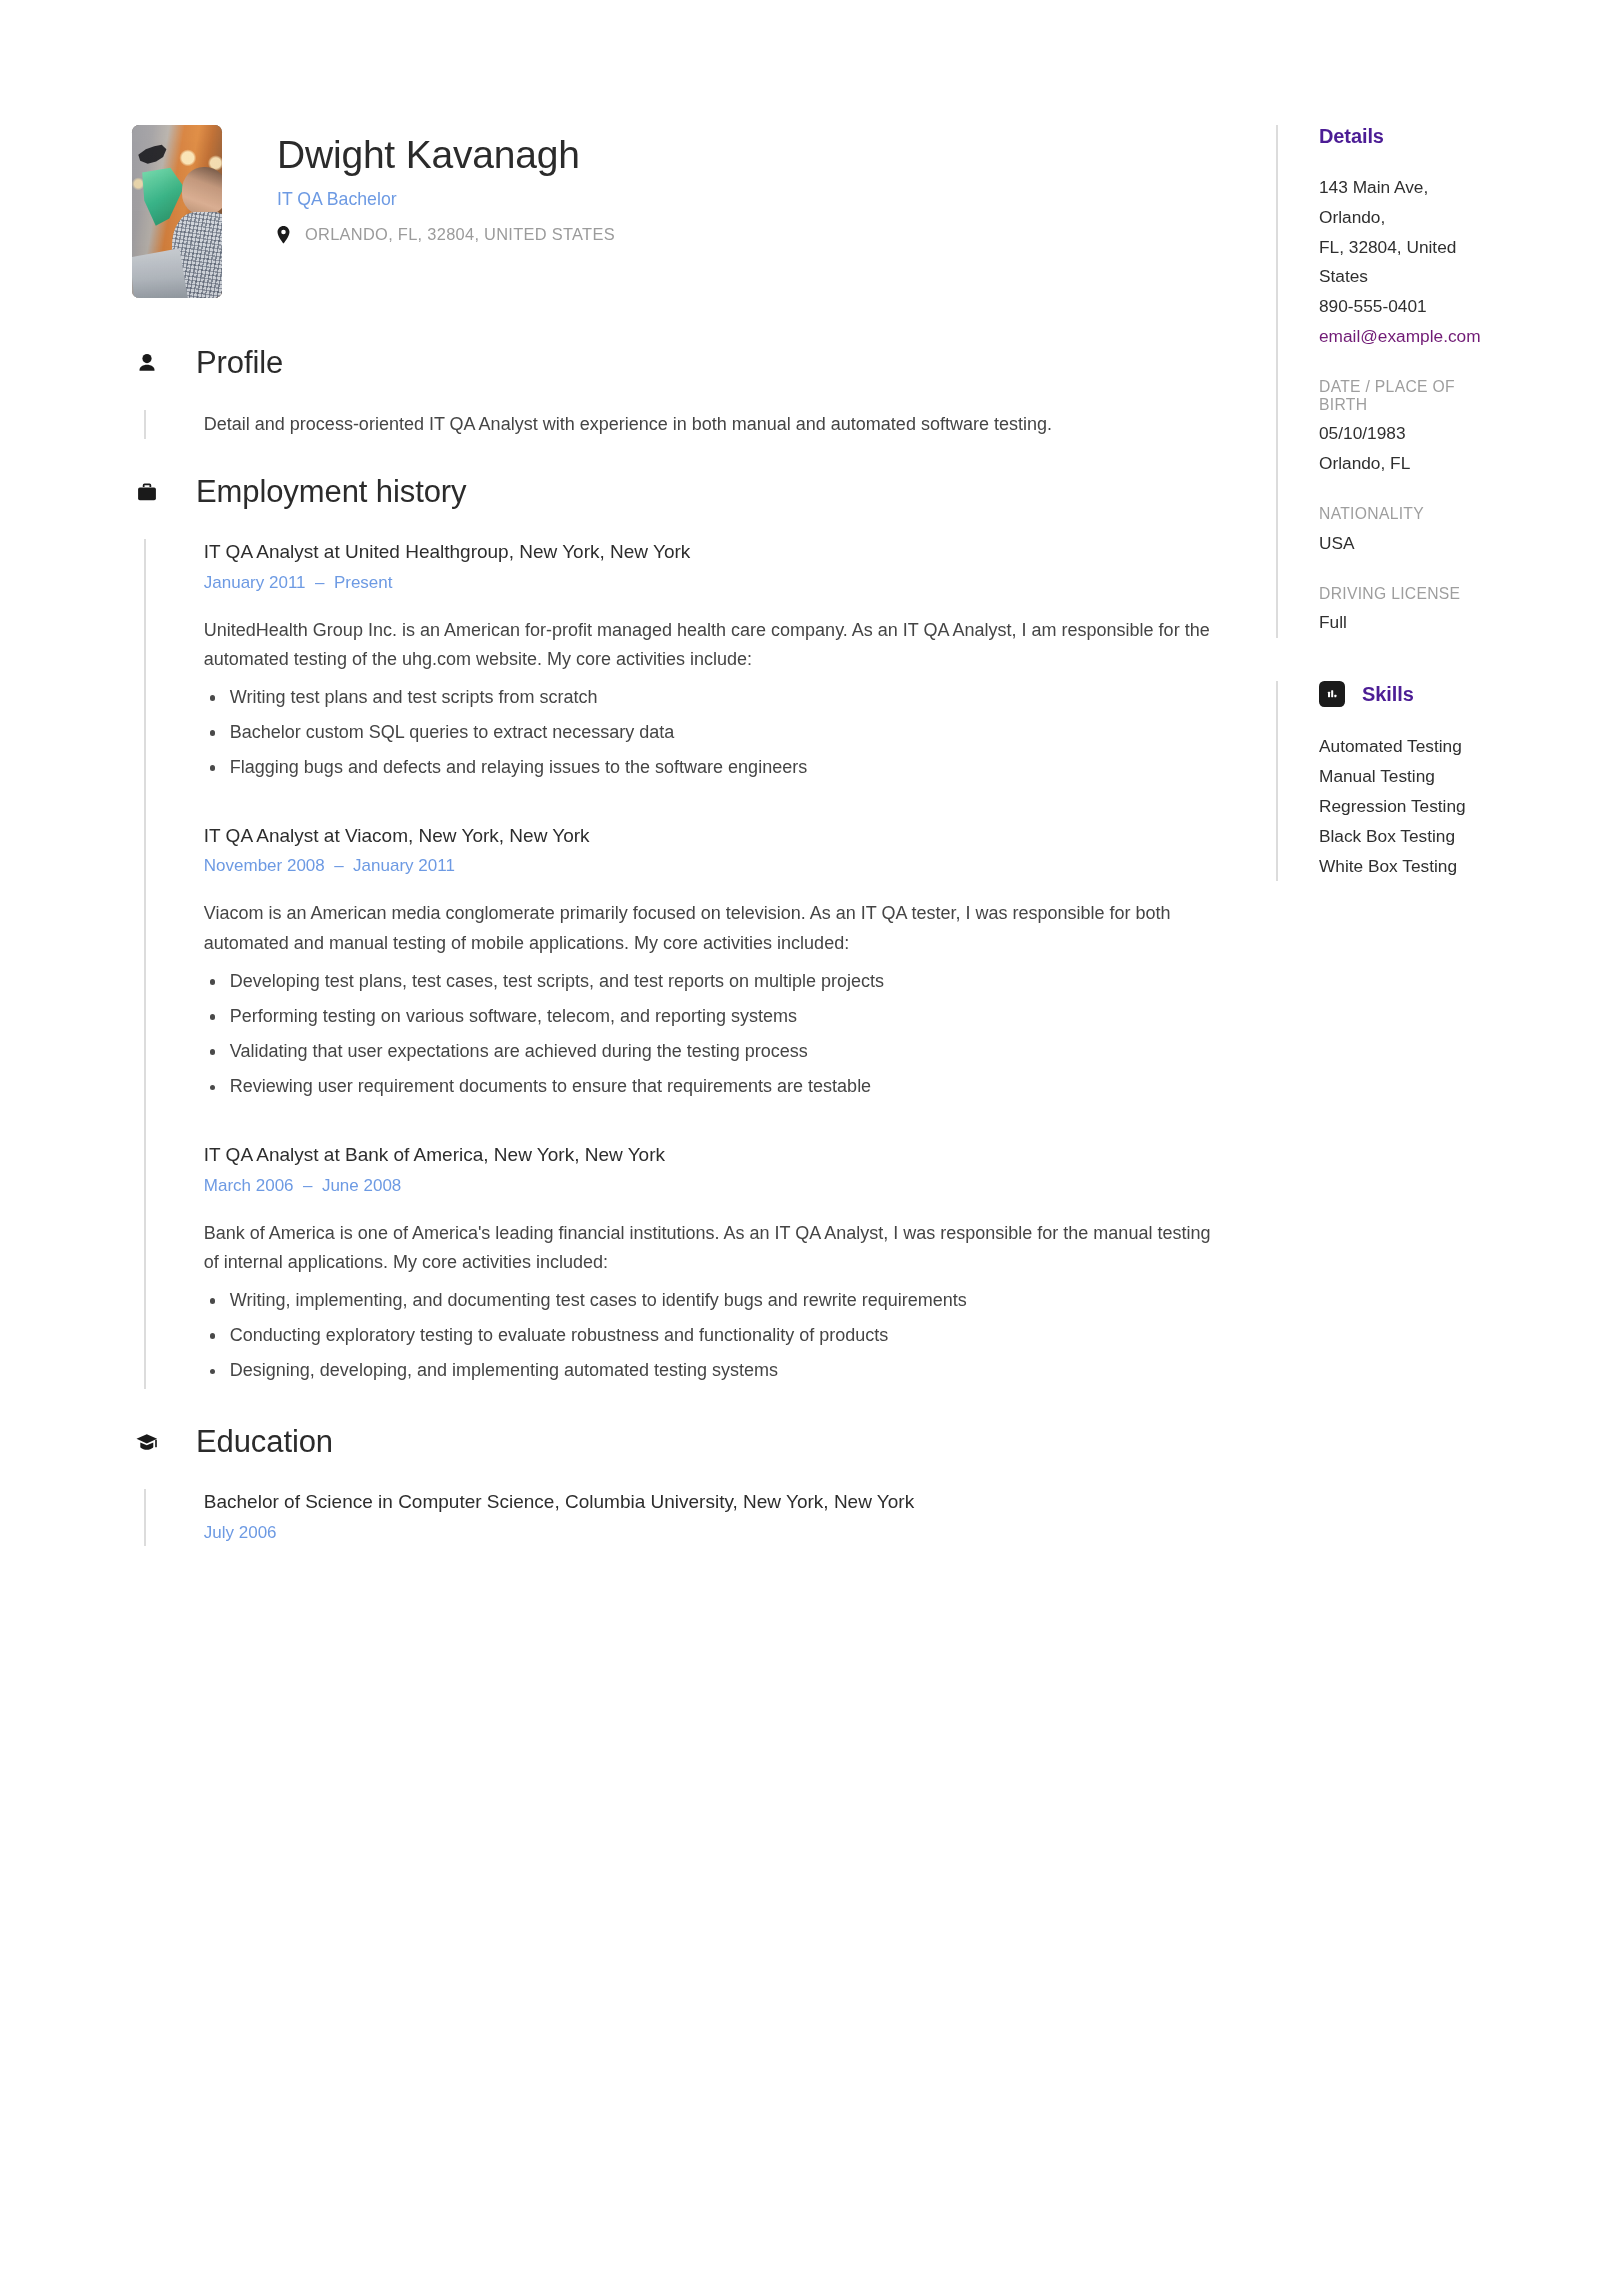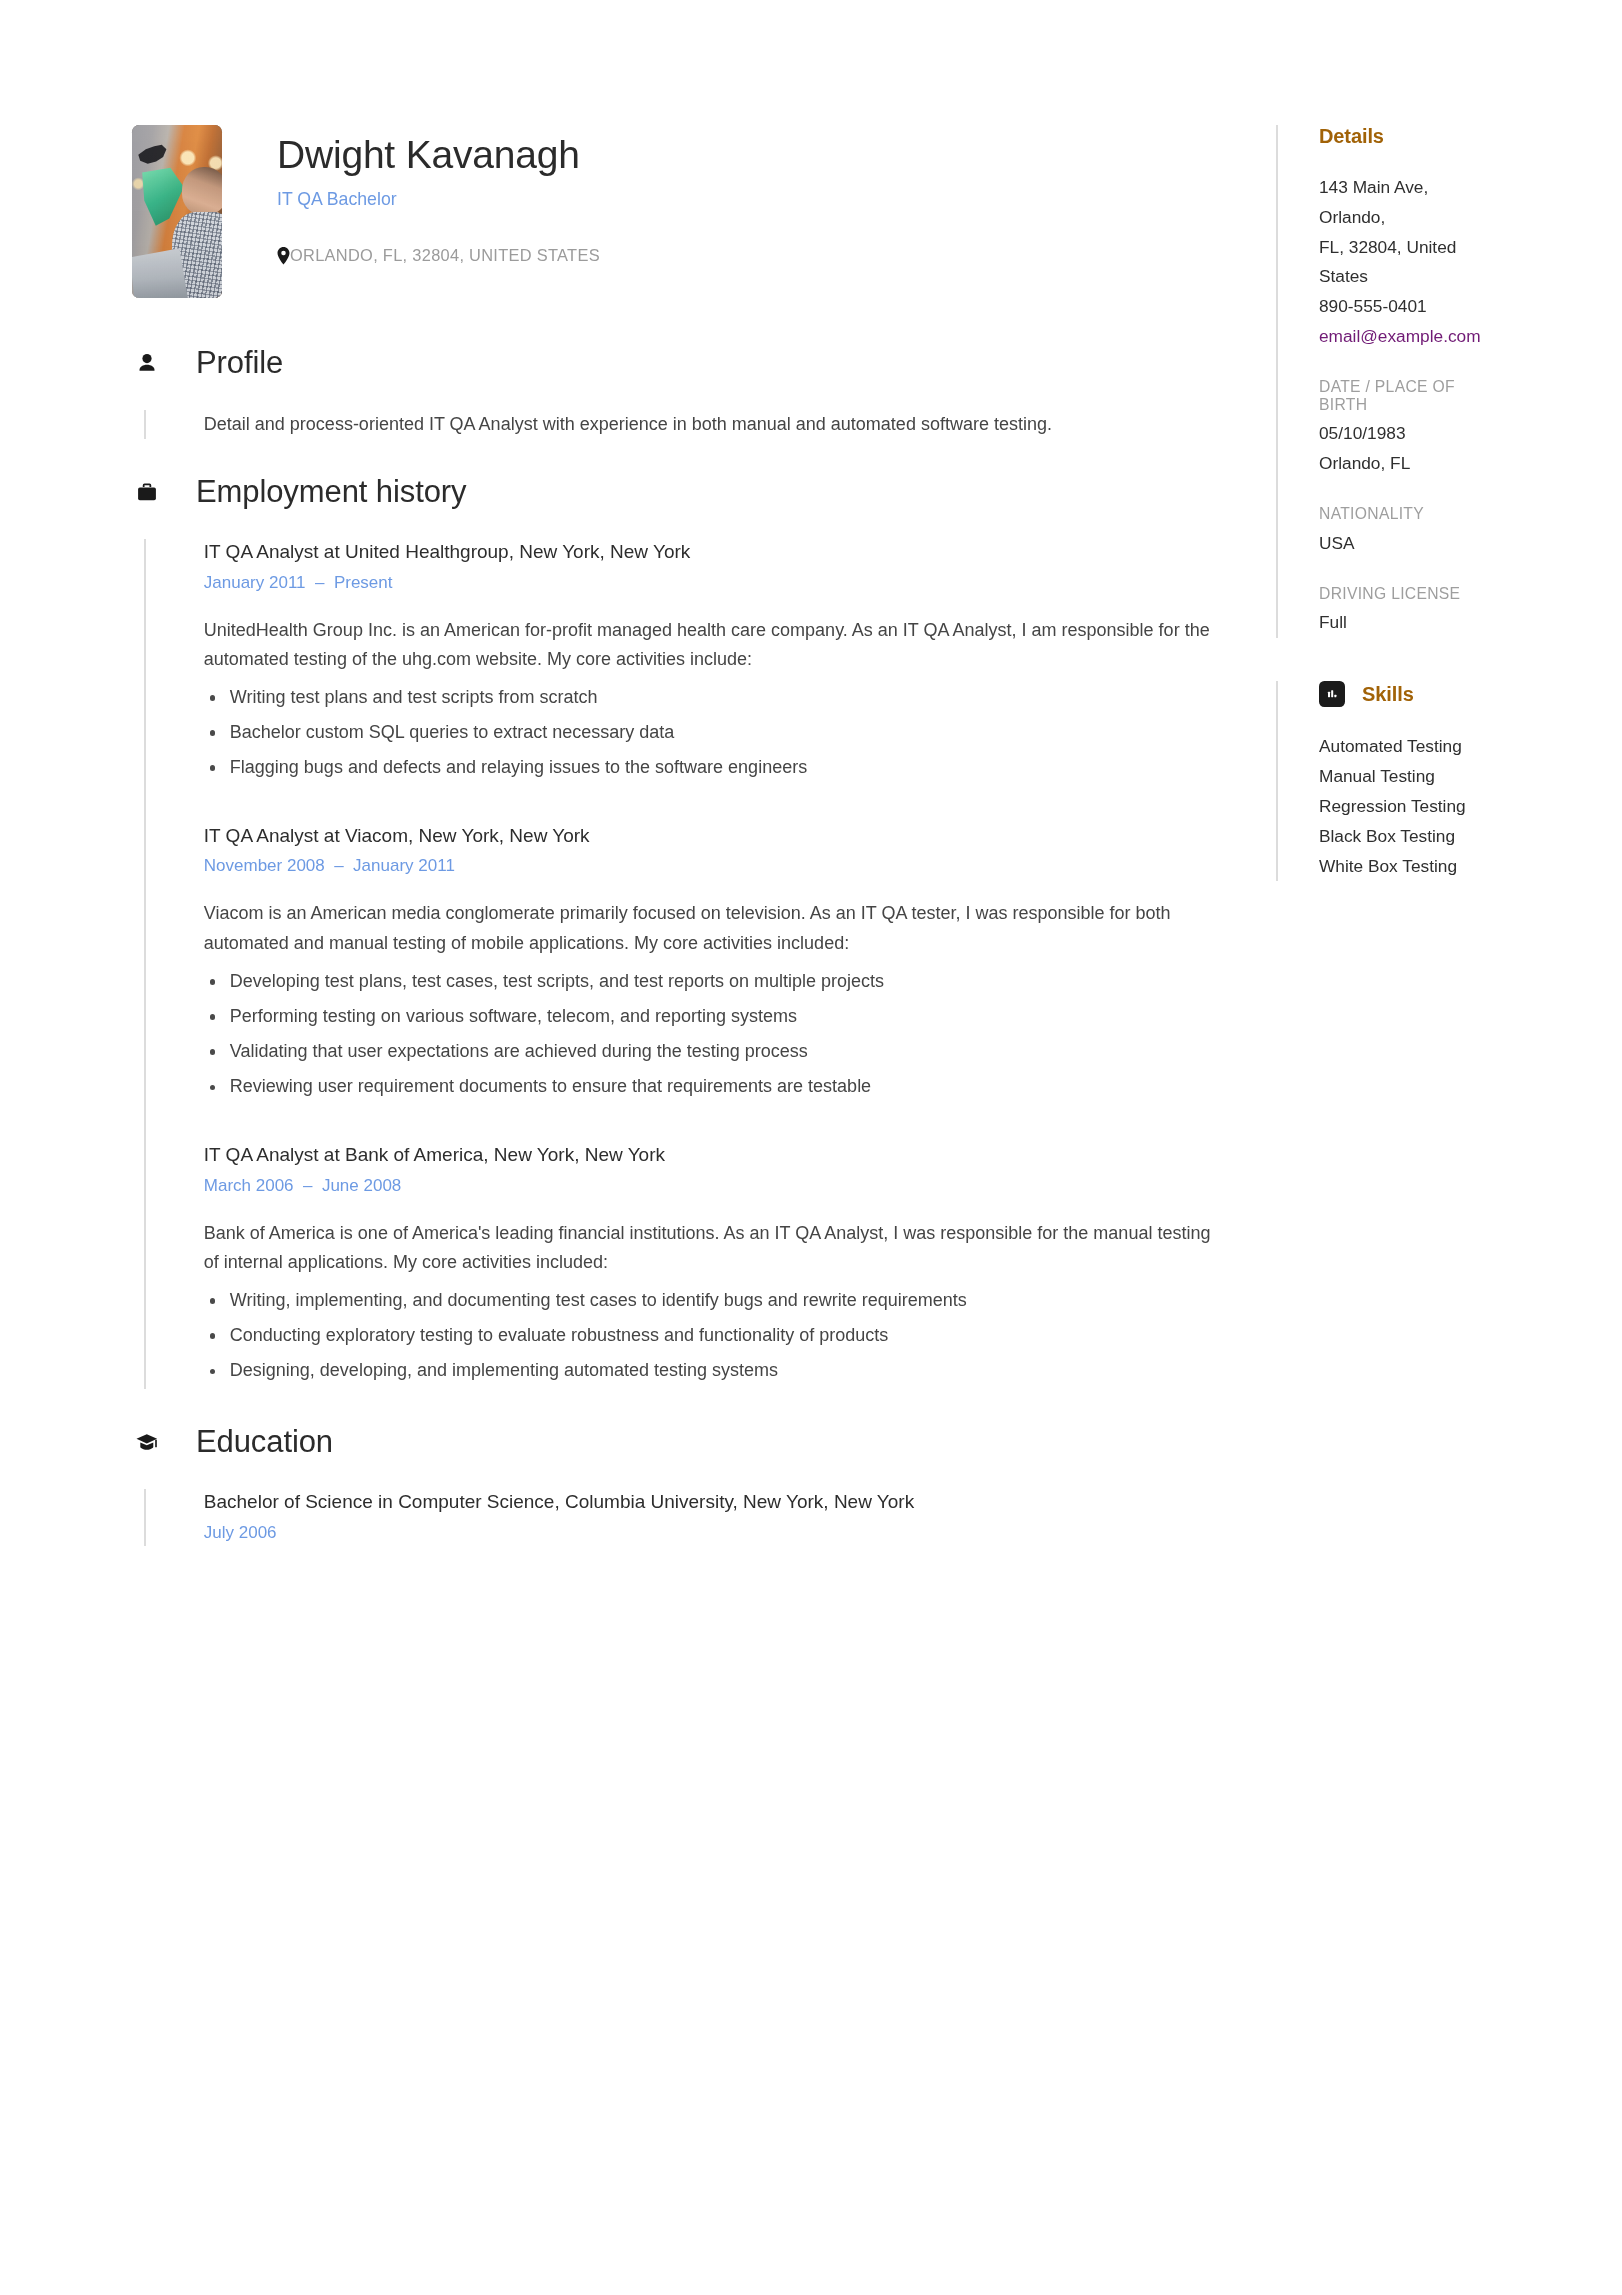--- a/index.html
+++ b/index.html
@@ -127,22 +127,22 @@
   }
   .job-title {
     font-size: 17.7px;
     color: #6d9ae3;
     margin-top: 13px;
     font-weight: 400;
   }
   .loc-row {
     display: flex;
     align-items: center;
-    gap: 0;
-    margin-top: 36px;
+    gap: 15px;
+    margin-top: 15px;
   }
   .loc-row .loc-text {
     font-size: 16.4px;
     color: #9b9b9b;
     letter-spacing: 0.3px;
   }
   .pin-icon { width: 13px; height: 17.7px; flex: 0 0 13px; display: block; }
 
   
   .section { margin-bottom: 0; }
@@ -226,21 +226,21 @@
 
   
   .side-block { position: relative; }
   .side-rule {
     border-left: 2px solid #dcdcdc;
     padding-left: 41px;
   }
   .side-head {
     font-size: 20px;
     font-weight: 700;
-    color: #a16207;
+    color: #4c1d95;
     margin-bottom: 25px;
     letter-spacing: -0.1px;
   }
   .side-head-row {
     display: flex;
     align-items: center;
     gap: 17px;
     margin-bottom: 23.6px;
   }
   .side-head-row .side-head { margin-bottom: 0; }

